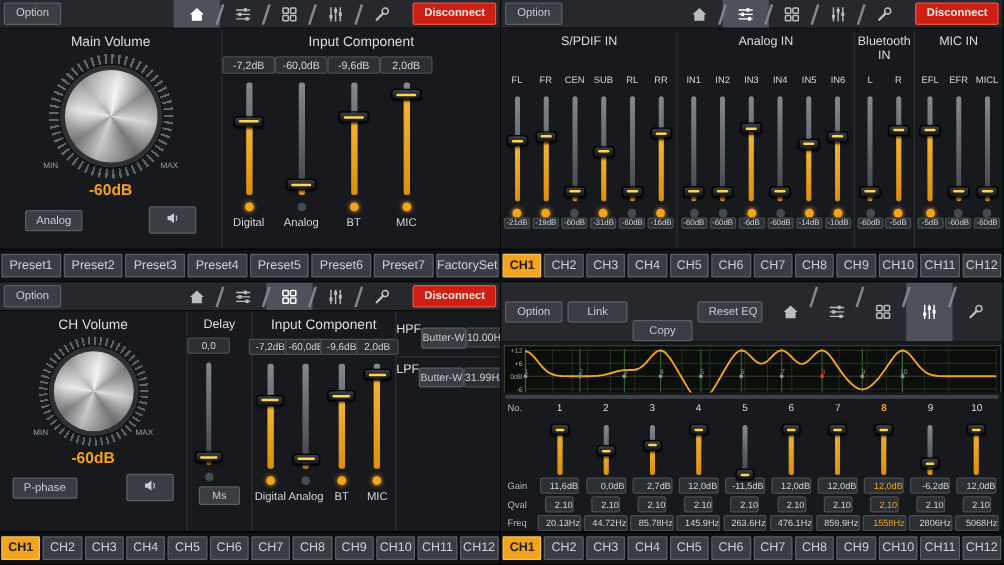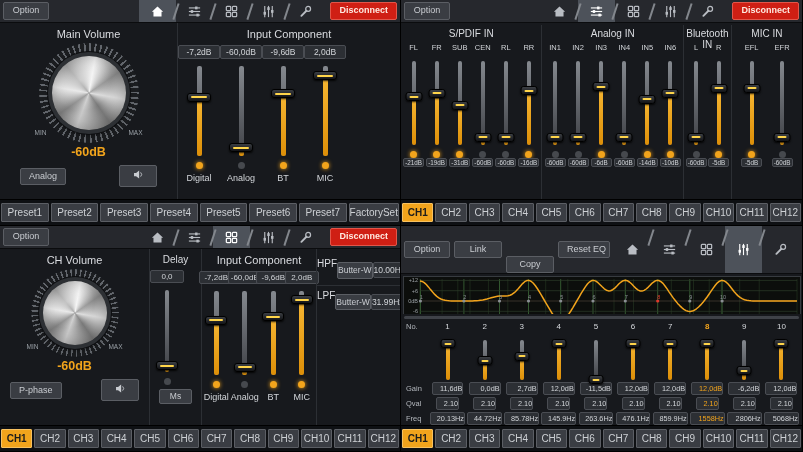--- a/index.html
+++ b/index.html
@@ -57,21 +57,21 @@
 .sl-handle::after{content:"";position:absolute;left:3px;right:3px;top:50%;height:2px;margin-top:-1px;background:#ffd54a;border-radius:1px;}
 .led{width:7px;height:7px;border-radius:50%;margin-top:6px;background:#46494e;}
 .led.on{background:#f2a41c;box-shadow:0 0 4px #f2a41c;}
 .sl-label{font-size:9px;color:#d2d5d9;margin-top:4px;white-space:nowrap;}
 .sl-label.top{margin:0 0 2px;font-size:7.5px;}
 
 .mix-body{padding-top:2px;}
 .mix-group{display:flex;flex-direction:column;padding-top:3px;min-width:0;}
 .mix-group+.mix-group{border-left:1px solid #2c2f34;}
 .mix-title{font-size:10px;color:#dadce0;text-align:center;height:15px;}
-.chan-row{display:flex;justify-content:space-evenly;flex:1;}
+.chan-row{display:flex;justify-content:space-evenly;flex:1;align-items:center;}
 
 .filter-sec{width:100%;display:flex;align-items:flex-start;padding:4px 0 6px;}
 .filter-sec+.filter-sec{border-top:1px solid #2c2f34;}
 .fbtn{width:66px;margin-top:4px;font-size:8.5px;padding:2px 0;text-align:center;}
 .fbadge{width:66px;margin-top:4px;font-size:8.5px;padding:2px 0;text-align:center;background:#2c2f34;border:1px solid #4a4d53;border-radius:2px;color:#d2d5d9;}
 .ms-btn{margin-top:4px;font-size:8.5px;padding:1px 10px;}
 
 .eq-body{flex-direction:column;padding:2px 2px 0;}
 .hbar{height:5px;background:#3f4248;border-radius:3px;margin:2px 1px 1px;}
 .eq-row{display:grid;grid-template-columns:26px repeat(10,1fr);align-items:center;margin-top:2px;}
@@ -287,36 +287,36 @@
             <div class="vslider">
               <div class="sl-label top">FR</div>
               <div class="sl-track thin" style="height: 84px;">
                 <div class="sl-fill" style="height: 52.08px;"></div>
                 <div class="sl-handle" style="width: 17px; top: 27.92px;"></div>
               </div>
               <div class="led on"></div>
               <div class="sl-badge tiny">-19dB</div>
             </div>
             <div class="vslider">
+              <div class="sl-label top">CEN</div>
+              <div class="sl-track thin" style="height: 84px;">
+                <div class="sl-fill" style="height: 8.4px;"></div>
+                <div class="sl-handle" style="width: 17px; top: 71.6px;"></div>
+              </div>
+              <div class="led"></div>
+              <div class="sl-badge tiny">-60dB</div>
+            </div>
+            <div class="vslider">
               <div class="sl-label top">SUB</div>
               <div class="sl-track thin" style="height: 84px;">
                 <div class="sl-fill" style="height: 40.32px;"></div>
                 <div class="sl-handle" style="width: 17px; top: 39.68px;"></div>
               </div>
               <div class="led on"></div>
               <div class="sl-badge tiny">-31dB</div>
-            </div>
-            <div class="vslider">
-              <div class="sl-label top">CEN</div>
-              <div class="sl-track thin" style="height: 84px;">
-                <div class="sl-fill" style="height: 8.4px;"></div>
-                <div class="sl-handle" style="width: 17px; top: 71.6px;"></div>
-              </div>
-              <div class="led"></div>
-              <div class="sl-badge tiny">-60dB</div>
             </div>
             <div class="vslider">
               <div class="sl-label top">RL</div>
               <div class="sl-track thin" style="height: 84px;">
                 <div class="sl-fill" style="height: 8.4px;"></div>
                 <div class="sl-handle" style="width: 17px; top: 71.6px;"></div>
               </div>
               <div class="led"></div>
               <div class="sl-badge tiny">-60dB</div>
             </div>
@@ -420,20 +420,29 @@
               <div class="sl-label top">EFL</div>
               <div class="sl-track thin" style="height: 84px;">
                 <div class="sl-fill" style="height: 57.12px;"></div>
                 <div class="sl-handle" style="width: 17px; top: 22.88px;"></div>
               </div>
               <div class="led on"></div>
               <div class="sl-badge tiny">-5dB</div>
             </div>
             <div class="vslider">
               <div class="sl-label top">EFR</div>
+              <div class="sl-track thin" style="height: 84px;">
+                <div class="sl-fill" style="height: 8.4px;"></div>
+                <div class="sl-handle" style="width: 17px; top: 71.6px;"></div>
+              </div>
+              <div class="led"></div>
+              <div class="sl-badge tiny">-60dB</div>
+            </div>
+            <div class="vslider">
+              <div class="sl-label top">MICL</div>
               <div class="sl-track thin" style="height: 84px;">
                 <div class="sl-fill" style="height: 8.4px;"></div>
                 <div class="sl-handle" style="width: 17px; top: 71.6px;"></div>
               </div>
               <div class="led"></div>
               <div class="sl-badge tiny">-60dB</div>
             </div>
           </div>
         </div>
       </div>

